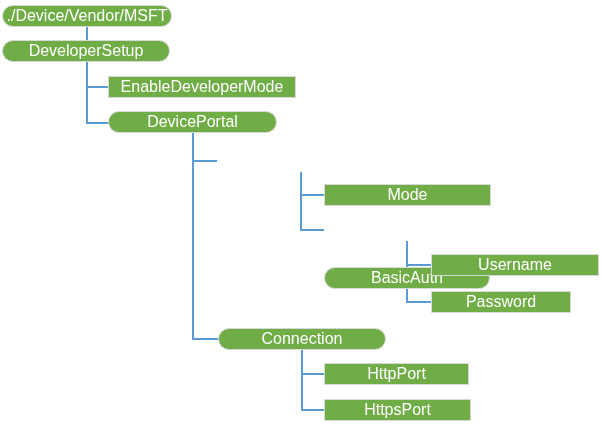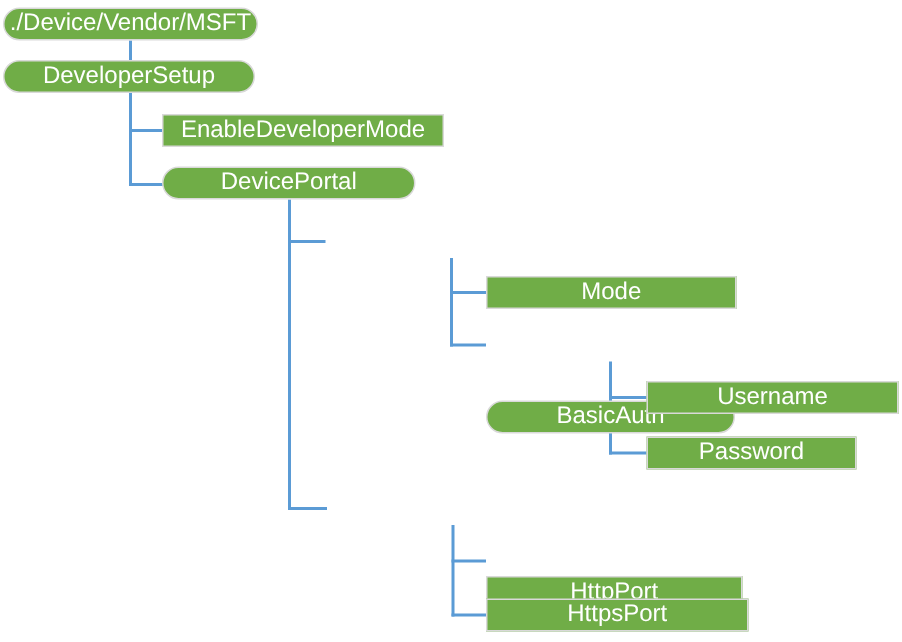--- a/index.html
+++ b/index.html
@@ -34,22 +34,22 @@
   #n-root                  { left: 2px;   top: 5px;   width: 170px; }
   #n-developer-setup       { left: 2px;   top: 40px;  width: 168px; }
   #n-enable-developer-mode { left: 108px; top: 76px;  width: 188px; }
   #n-device-portal         { left: 108px; top: 111px; width: 169px; }
   #n-authentication        { left: 217px; top: 150px; width: 167px; }
   #n-mode                  { left: 324px; top: 184px; width: 167px; }
   #n-basic-auth            { left: 324px; top: 219px; width: 166px; margin-top: 48px; }
   #n-username              { left: 431px; top: 254px; width: 168px; }
   #n-password              { left: 431px; top: 291px; width: 140px; }
   #n-connection            { left: 218px; top: 328px; width: 168px; }
-  #n-http-port             { left: 324px; top: 384px; width: 171px; }
-  #n-https-port            { left: 324px; top: 399px; width: 175px; }
+  #n-http-port             { left: 324px; top: 363px; width: 145px; }
+  #n-https-port            { left: 324px; top: 399px; width: 147px; }
 
   
   .conn { position: absolute; background: #5b9bd5; }
   .v { width: 2px; }
   .h { height: 2px; }
 
   #c-root-v            { left: 86px;  top: 27px;  height: 13px; }
   #c-devsetup-v        { left: 86px;  top: 62px;  height: 62px; }
   #c-enabledevmode-h   { left: 86px;  top: 86px;  width: 22px; }
   #c-deviceportal-h    { left: 86px;  top: 122px; width: 23px; }
@@ -89,16 +89,17 @@
   <div class="conn h" id="c-httpsport-h"></div>
 
   <div class="node pill" id="n-root">./Device/Vendor/MSFT</div>
   <div class="node pill" id="n-developer-setup">DeveloperSetup</div>
   <div class="node rect" id="n-enable-developer-mode">EnableDeveloperMode</div>
   <div class="node pill" id="n-device-portal">DevicePortal</div>
   <div class="node rect" id="n-mode">Mode</div>
   <div class="node pill" id="n-basic-auth">BasicAuth</div>
   <div class="node rect" id="n-username">Username</div>
   <div class="node rect" id="n-password">Password</div>
+  <div class="node pill" id="n-connection">Connection</div>
   <div class="node rect" id="n-http-port">HttpPort</div>
   <div class="node rect" id="n-https-port">HttpsPort</div>
 
 </div>
 
 </body></html>

